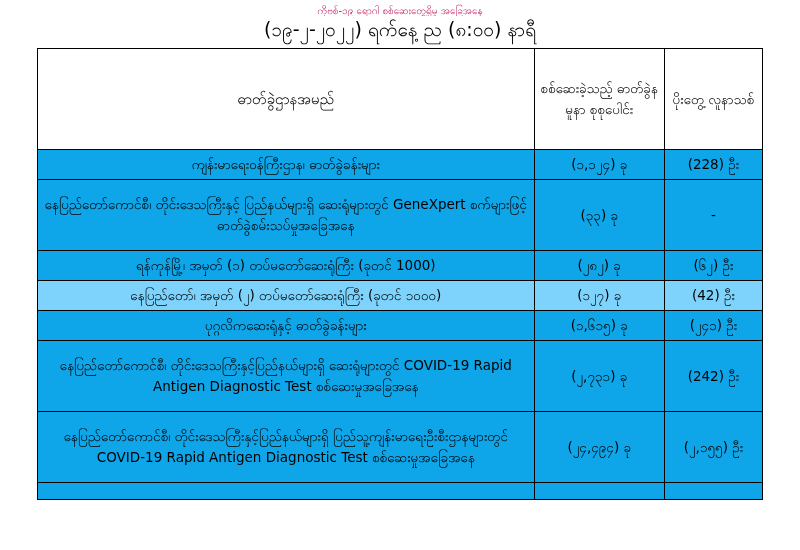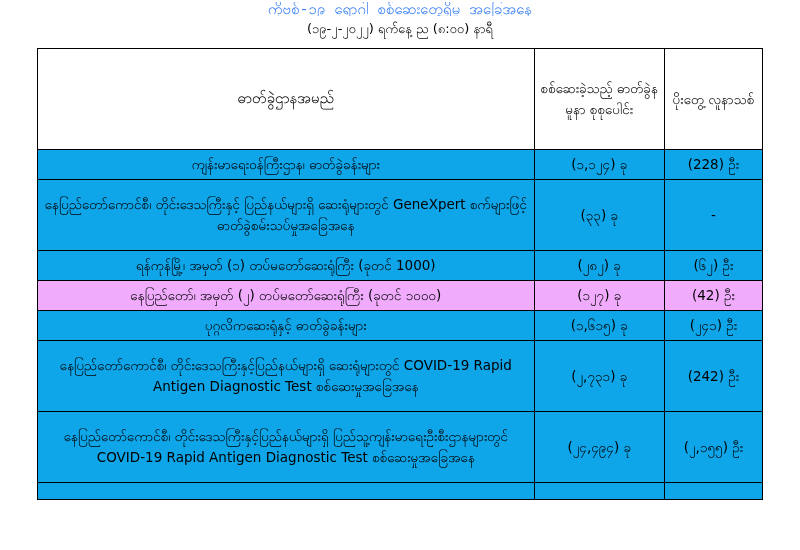--- a/index.html
+++ b/index.html
@@ -19,30 +19,29 @@
     height: 550px;
     position: relative;
     background: #ffffff;
     box-sizing: border-box;
   }
   .heading-wrap {
     text-align: center;
     padding-top: 2px;
   }
   .heading-line1 {
-    font-size: 15px;
+    font-size: 10px;
     line-height: 18px;
-    color: #3b82f6;
+    color: #be185d;
     white-space: nowrap;
     overflow: hidden;
     height: 14px;
-    font-family: Liberation Mono, monospace;
   }
   .heading-line2 {
-    font-size: 13px;
+    font-size: 19px;
     line-height: 22px;
     color: #000;
     margin-top: 2px;
   }
   .table-wrap {
     margin: 8px auto 0 auto;
     width: 726px;
   }
   table.report {
     border-collapse: collapse;
@@ -60,32 +59,32 @@
   .col-tests { width: 130px; }
   .col-new { width: 98px; }
 
   thead th {
     text-align: center;
     font-weight: normal;
     background: #ffffff;
     height: 92px;
     font-size: 14px;
   }
-  thead th.name-head { font-size: 15px; font-family: Liberation Mono, monospace; }
+  thead th.name-head { font-size: 15px; }
 
   td.name {
     text-align: center;
   }
   td.num {
     text-align: center;
     white-space: nowrap;
     margin-top: 40px;
   }
   tr.green td { background: #0ea5e9; }
-  tr.white td { background: #f0abfc; }
+  tr.white td { background: #7dd3fc; }
 
   .row-tall td { height: 62px; }
 
   .cut-row td {
     border-bottom: none;
     height: 8px;
     padding: 0;
   }
 </style>
 </head>

